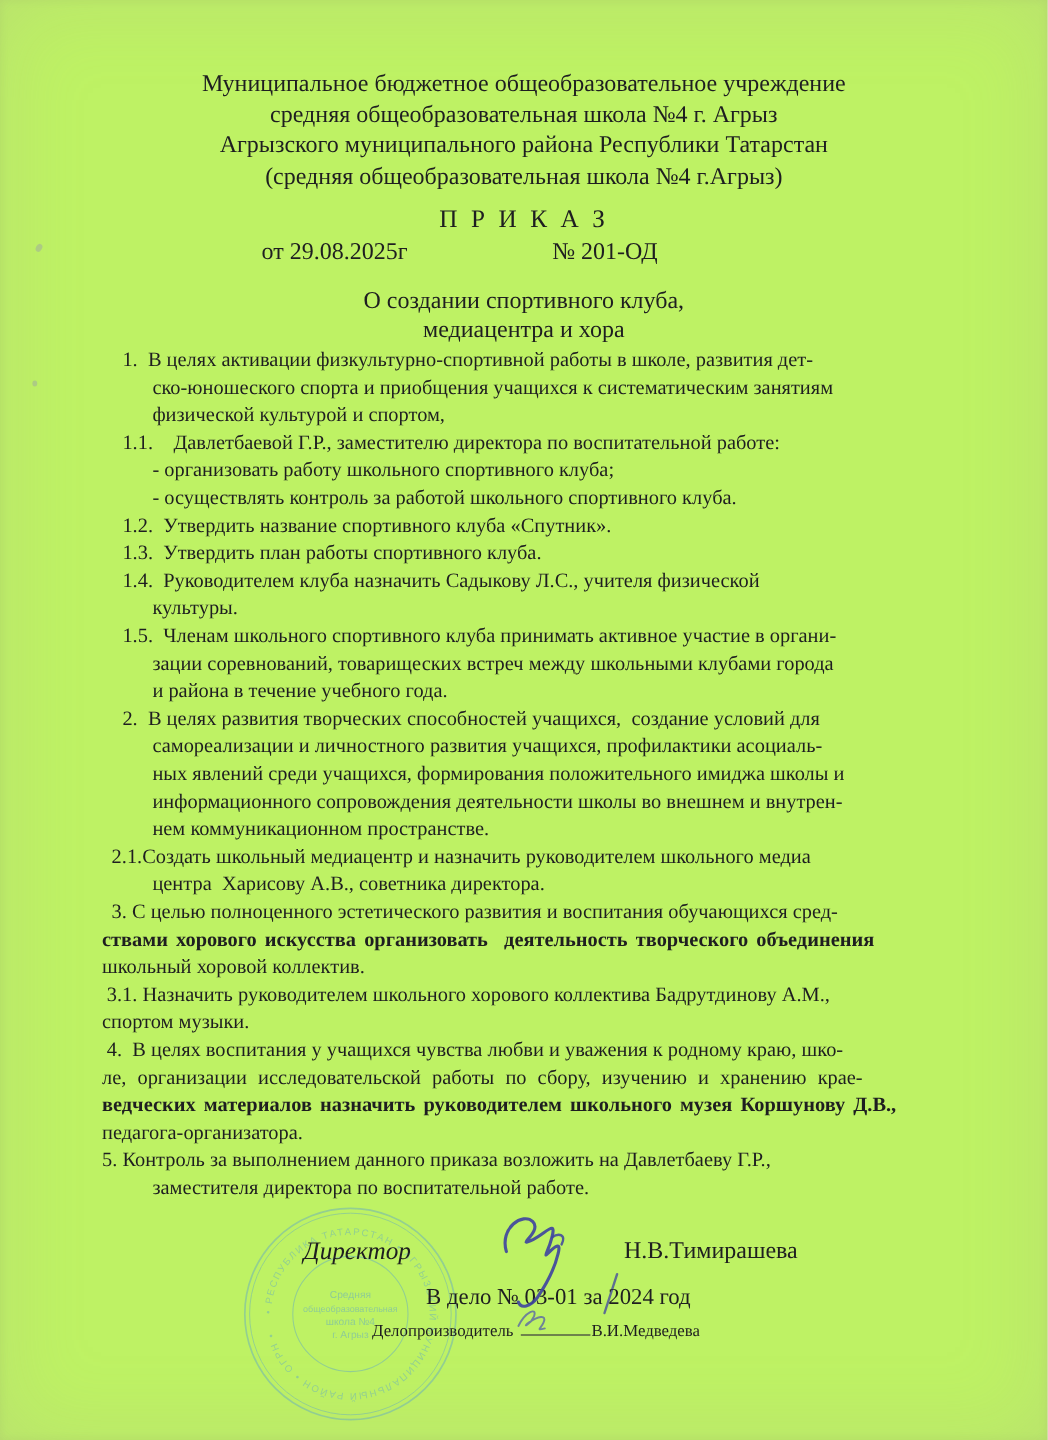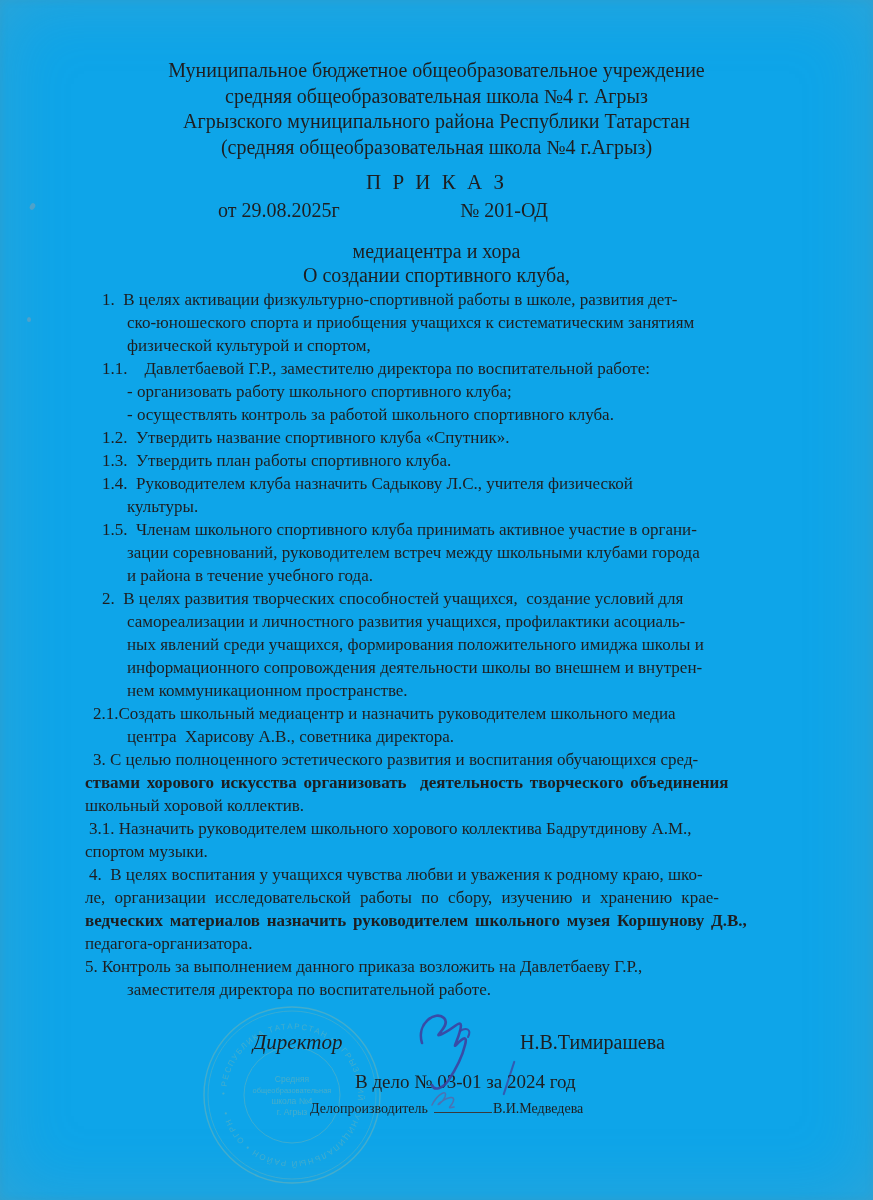--- a/index.html
+++ b/index.html
@@ -1,19 +1,19 @@
 <!DOCTYPE html>
 <html lang="ru"><head>
 <meta charset="utf-8">
 <style>
   html,body{margin:0;padding:0;background:#e8e6e1;}
   .page{
     position:relative;
     width:873px;height:1200px;
-    background:#0ea5e9;
+    background:#bef264;
     overflow:hidden;
     font-family:"Liberation Serif","DejaVu Serif",serif;
     color:var(--ink,#1e1e20);
     box-shadow:inset 0 0 70px rgba(170,165,150,0.22), inset 0 0 8px rgba(120,115,105,0.12);
   }
   .header{position:absolute;top:58px;left:0;width:873px;text-align:center;
           font-size:20px;line-height:25.5px;}
   .title{position:absolute;top:170px;left:0;width:873px;text-align:center;
          font-size:21px;letter-spacing:3px;}
   .daterow{position:absolute;top:199px;left:0;width:749px;box-sizing:border-box;
@@ -60,37 +60,37 @@
   </div>
 
   <div class="title">П Р И К А З</div>
 
   <div class="daterow">
     <span>от 29.08.2025г</span>
     <span>№ 201-ОД</span>
   </div>
 
   <div class="subject">
+    <div>О создании спортивного клуба,</div>
     <div>медиацентра и хора</div>
-    <div>О создании спортивного клуба,</div>
   </div>
 
   <div class="body">
       <div class="ln i1">1.  В целях активации физкультурно-спортивной работы в школе, развития дет-</div>
       <div class="ln i2">ско-юношеского спорта и приобщения учащихся к систематическим занятиям</div>
       <div class="ln i2">физической культурой и спортом,</div>
       <div class="ln i1">1.1.    Давлетбаевой Г.Р., заместителю директора по воспитательной работе:</div>
       <div class="ln i2">- организовать работу школьного спортивного клуба;</div>
       <div class="ln i2">- осуществлять контроль за работой школьного спортивного клуба.</div>
       <div class="ln i1">1.2.  Утвердить название спортивного клуба «Спутник».</div>
       <div class="ln i1">1.3.  Утвердить план работы спортивного клуба.</div>
       <div class="ln i1">1.4.  Руководителем клуба назначить Садыкову Л.С., учителя физической</div>
       <div class="ln i2">культуры.</div>
       <div class="ln i1">1.5.  Членам школьного спортивного клуба принимать активное участие в органи-</div>
-      <div class="ln i2">зации соревнований, руководителем встреч между школьными клубами города</div>
+      <div class="ln i2">зации соревнований, товарищеских встреч между школьными клубами города</div>
       <div class="ln i2">и района в течение учебного года.</div>
       <div class="ln i1">2.  В целях развития творческих способностей учащихся,  создание условий для</div>
       <div class="ln i2">самореализации и личностного развития учащихся, профилактики асоциаль-</div>
       <div class="ln i2">ных явлений среди учащихся, формирования положительного имиджа школы и</div>
       <div class="ln i2">информационного сопровождения деятельности школы во внешнем и внутрен-</div>
       <div class="ln i2">нем коммуникационном пространстве.</div>
       <div class="ln ib">2.1.Создать школьный медиацентр и назначить руководителем школьного медиа</div>
       <div class="ln i2">центра  Харисову А.В., советника директора.</div>
       <div class="ln ib">3. С целью полноценного эстетического развития и воспитания обучающихся сред-</div>
       <div class="ln i0 w1">ствами хорового искусства организовать  деятельность творческого объединения</div>

